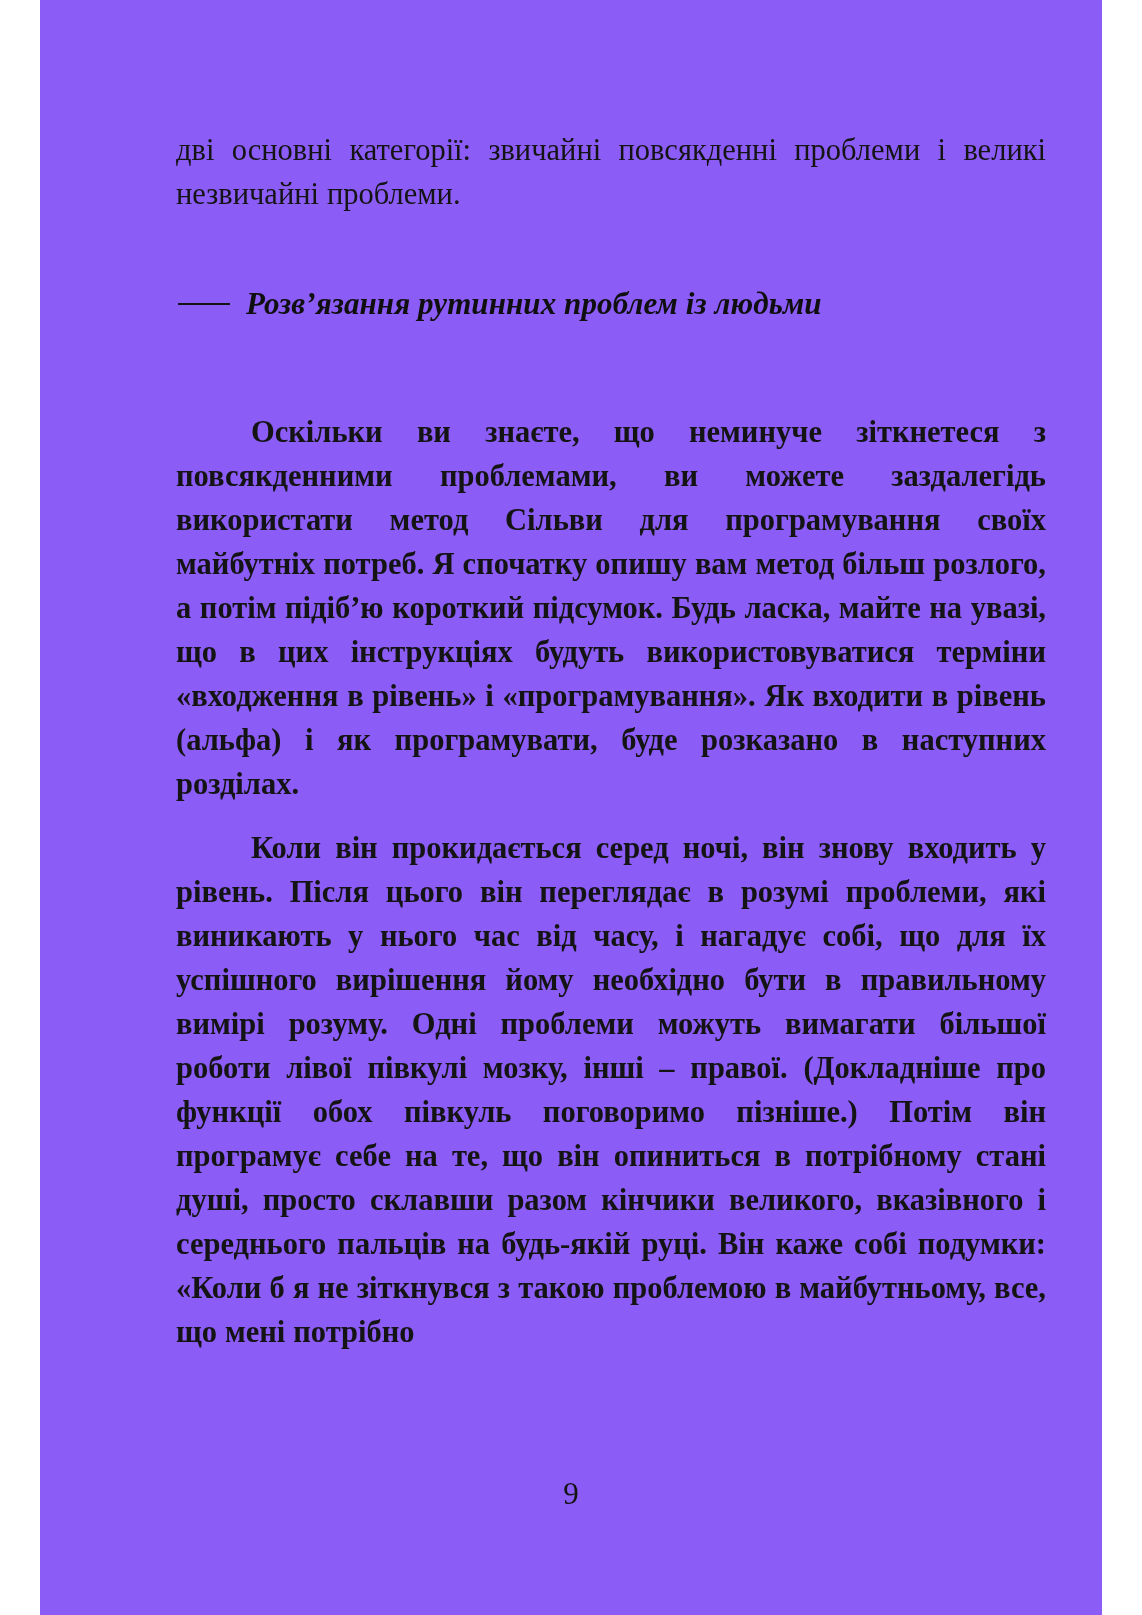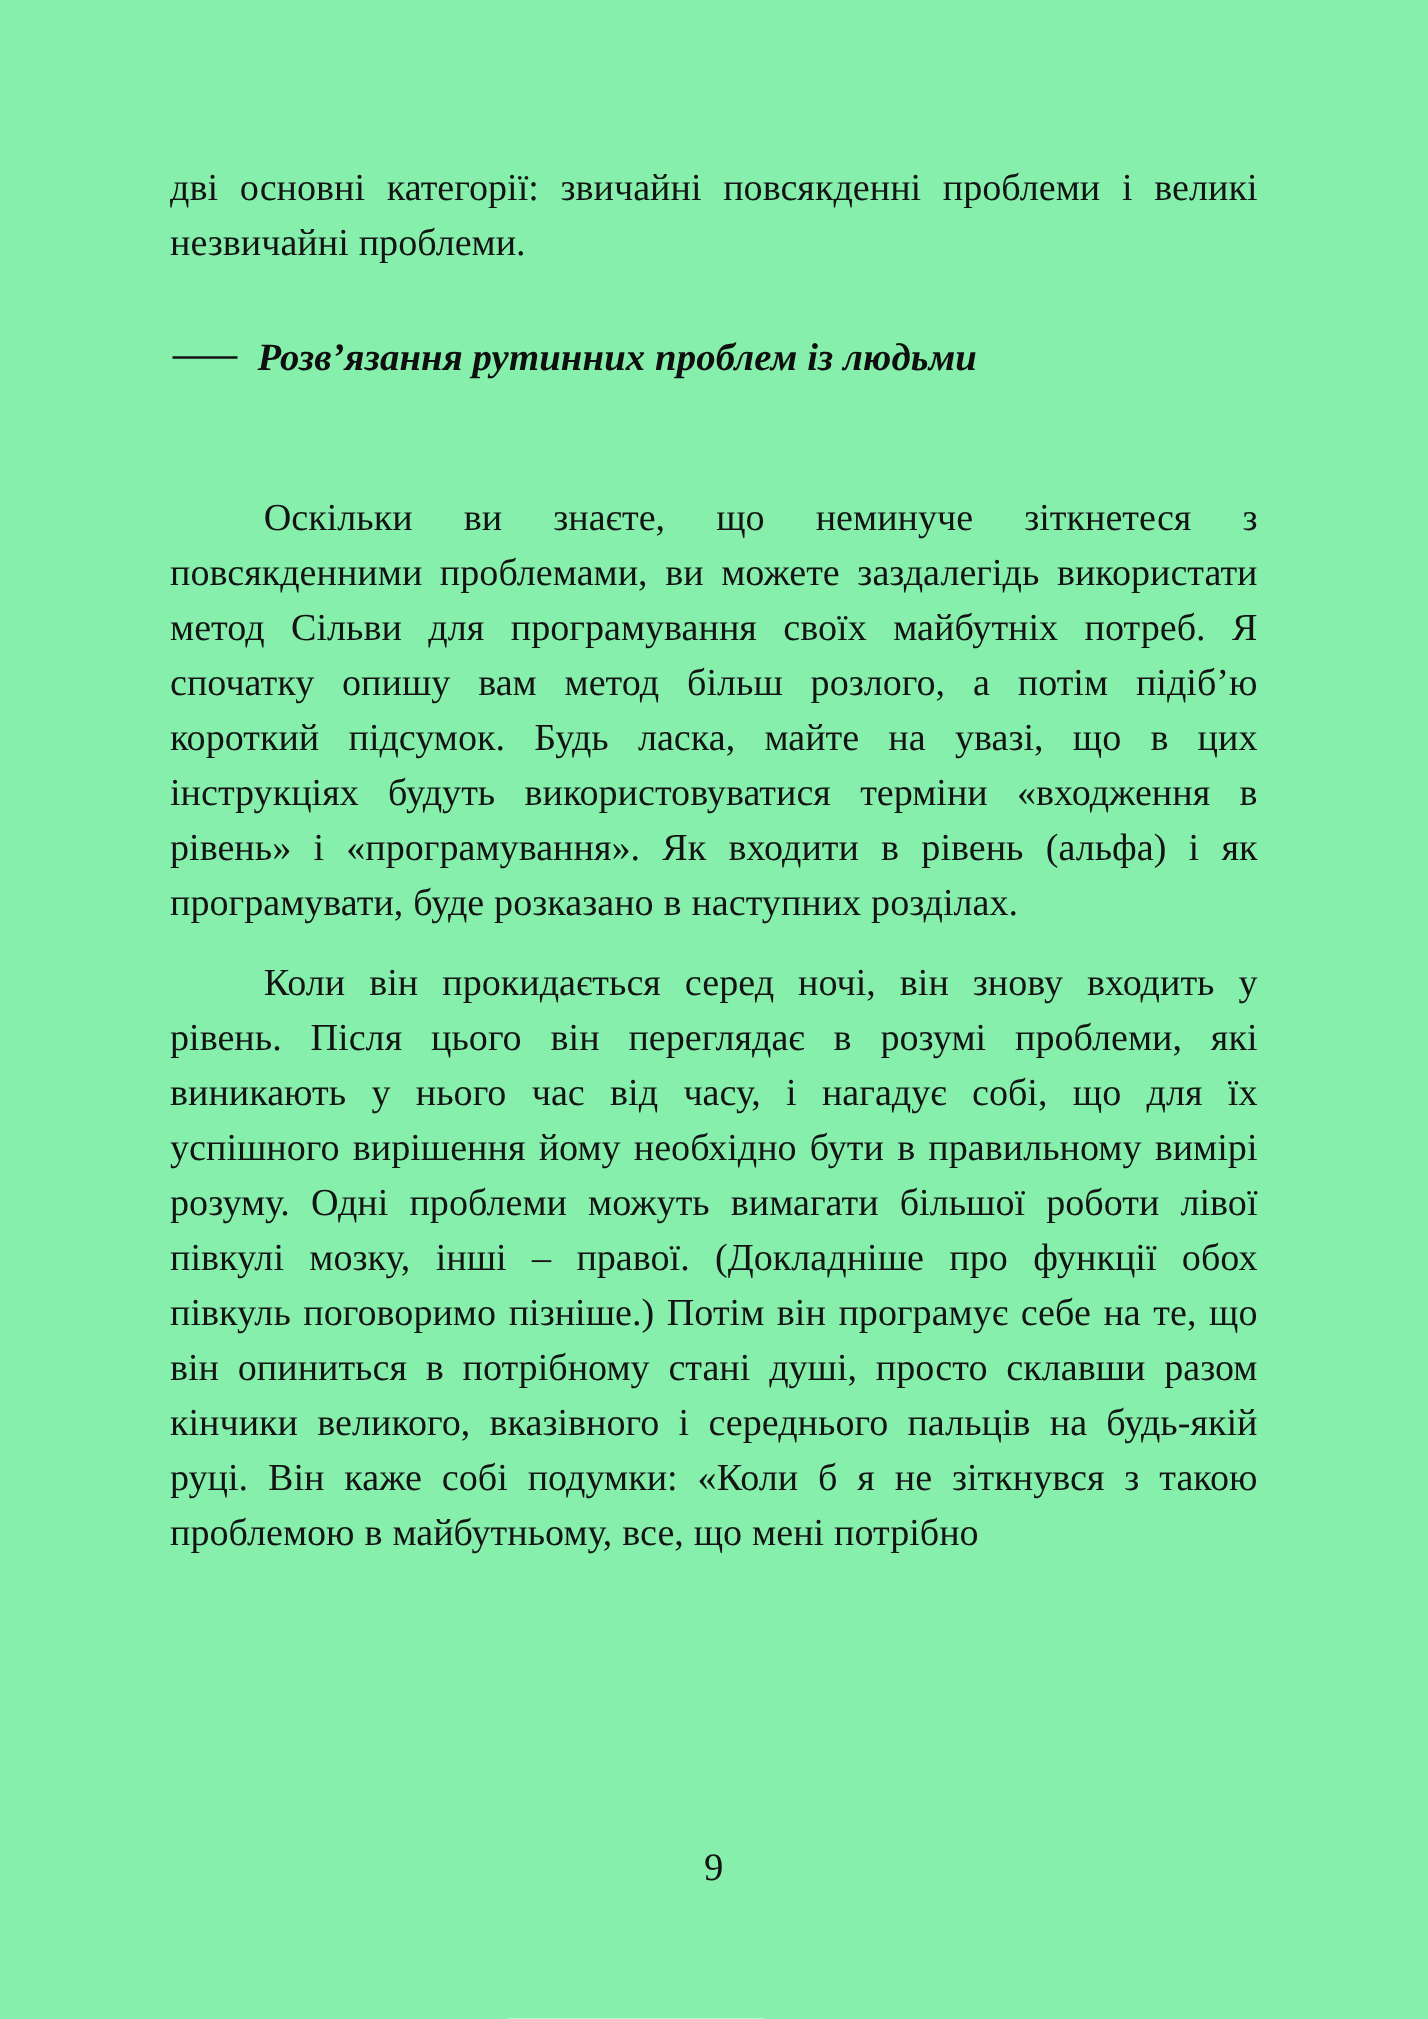--- a/index.html
+++ b/index.html
@@ -3,23 +3,23 @@
 <meta charset="utf-8">
 <style>
   html, body {
     margin: 0;
     padding: 0;
     background: #ffffff;
   }
 
   .page {
     position: relative;
-    width: 1142px;
+    width: 1062px;
     height: 1615px;
-    background: #86efac;
+    background: #8b5cf6;
     margin: 0 auto;
     overflow: hidden;
     font-family: "Liberation Serif", "DejaVu Serif", serif;
     color: #111111;
     box-sizing: border-box;
   }
 
   .content {
     position: absolute;
     left: 136px;
@@ -38,27 +38,28 @@
     hyphens: none;
     word-spacing: 0.01em;
   }
 
   .lead-paragraph {
     text-indent: 0;
   }
 
   .indented {
     text-indent: 75px;
+    font-weight: bold;
   }
 
   
   .section-heading {
     display: flex;
     align-items: center;
-    margin-top: 50px;
+    margin-top: 68px;
     margin-bottom: 0;
   }
 
   .heading-rule {
     display: inline-block;
     width: 52px;
     height: 2px;
     background: #141414;
     flex: 0 0 auto;
     margin-left: 2px;

